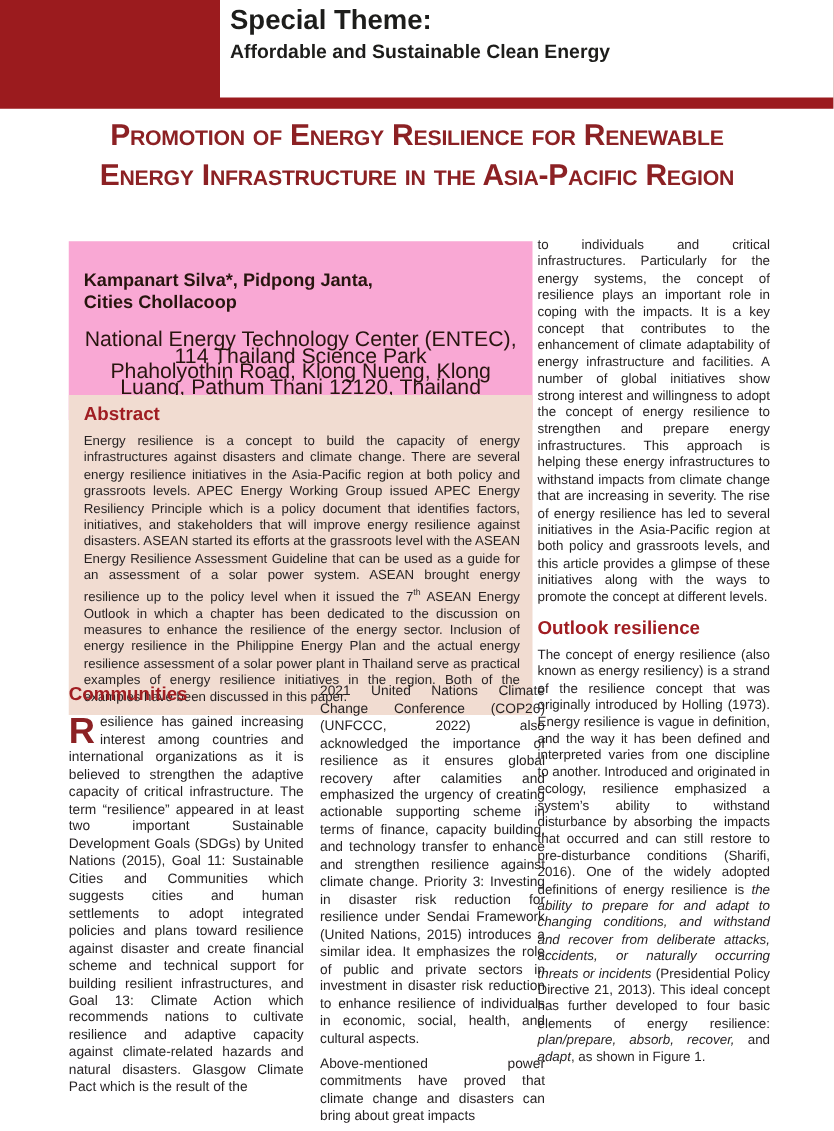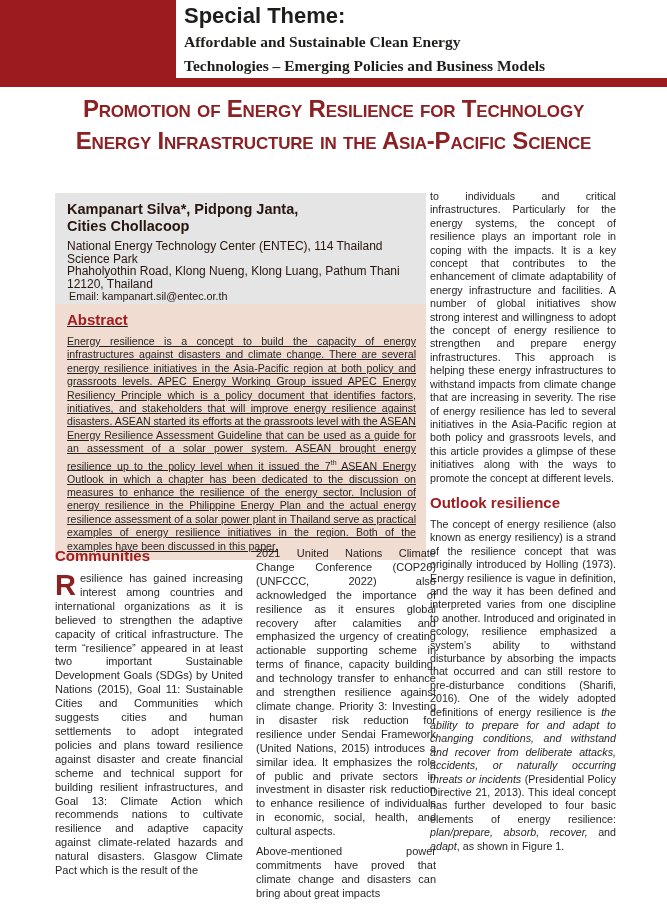--- a/index.html
+++ b/index.html
@@ -6,43 +6,43 @@
   html,body { background:#ffffff; }
   .page {
     position:relative; width:667px; height:905px; background:#ffffff;
     font-family:"Liberation Sans", sans-serif; color:#231f20; overflow:hidden;
   }
 
   
   .masthead { position:absolute; left:0; top:0; width:667px; height:87px; background:#9b1b1e; }
   .masthead-white { position:absolute; left:176px; top:0; right:0; height:78px; background:#ffffff; padding:2px 4px 0 8px; }
   .st-title { font-size:22px; font-weight:bold; color:#1d1d1b; line-height:28px; }
-  .st-sub   { font-size:15.5px; font-weight:bold; color:#1d1d1b; line-height:24px;font-family:Liberation Serif, serif; }
+  .st-sub   { font-size:15.5px; font-weight:bold; color:#1d1d1b; line-height:24px; }
 
   
   .article-title {
     position:absolute; left:25px; top:93px; width:617px; text-align:center;
     font-variant:small-caps; font-weight:bold; font-size:24px; line-height:32px;
     letter-spacing:-0.2px; color:#8c2124;
   }
 
   
   .author-box {
     position:absolute; left:55px; top:193px; width:371px; min-height:103px;
-    background:#e5e5e5; padding:8px 12px 7px 12px; color:#27150e;
+    background:#f9a8d4; padding:24px 12px 7px 12px; color:#27150e;
   }
   .author-names { font-size:14.5px; font-weight:bold; line-height:17px; }
-  .affiliation  { margin-top:5px; font-size:12px; line-height:12.5px; }
+  .affiliation  { margin-top:15px; font-size:17px; line-height:12.5px;text-align:center; }
   .corr-note    { margin-top:5px; font-size:10.5px; font-style:italic; line-height:12px; }
   .email-line   { font-size:10.8px; line-height:13px; padding-left:2px; }
 
   
   .abstract-box {
-    position:absolute; left:55px; top:304px; width:371px; min-height:231px;
-    background:#f1dcd1; padding:7px 10px 7px 12px;text-decoration:underline;
+    position:absolute; left:55px; top:316px; width:371px; min-height:231px;
+    background:#f1dcd1; padding:7px 10px 7px 12px;
   }
   .section-heading { font-size:15px; font-weight:bold; color:#a01d22; line-height:18px; }
   .abstract-body { margin-top:6px; font-size:10.6px; line-height:13.4px; text-align:justify; }
   .abstract-body sup { font-size:7px; }
 
   
   .col { position:absolute; font-size:11px; line-height:13.9px; text-align:justify; hyphens:auto; }
   .col p + p { margin-top:6px; }
   .col-left  { left:55px;  top:547px; width:188px; }
   .col-mid   { left:256px; top:547px; width:180px; }
@@ -65,27 +65,26 @@
 </style>
 </head>
 <body>
 
 <div class="page">
 
   <div class="masthead">
     <div class="masthead-white">
       <div class="st-title">Special Theme:</div>
       <div class="st-sub">Affordable and Sustainable Clean Energy</div>
-      <div class="st-sub">Technologies – Emerging Policies and Business Models</div>
     </div>
   </div>
 
   <h1 class="article-title">
-    <span>Promotion of Energy Resilience for Technology</span><br>
-    <span>Energy Infrastructure in the Asia-Pacific Science</span>
+    <span>Promotion of Energy Resilience for Renewable</span><br>
+    <span>Energy Infrastructure in the Asia-Pacific Region</span>
   </h1>
 
   <div class="author-box">
     <div class="author-names">
       <span>Kampanart Silva*, Pidpong Janta,</span><br>
       <span>Cities Chollacoop</span>
     </div>
     <div class="affiliation">
       <span>National Energy Technology Center (ENTEC), 114 Thailand Science Park</span><br>
       <span>Phaholyothin Road, Klong Nueng, Klong Luang, Pathum Thani 12120, Thailand</span>

